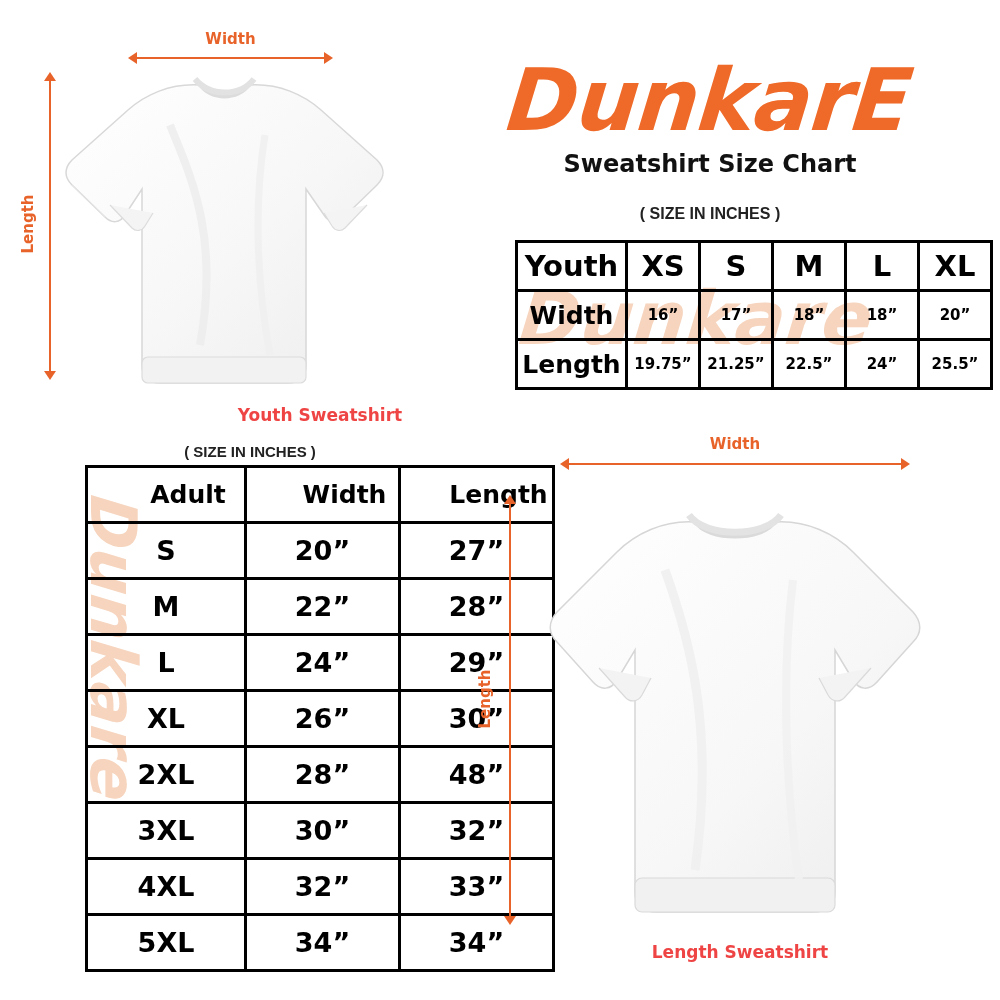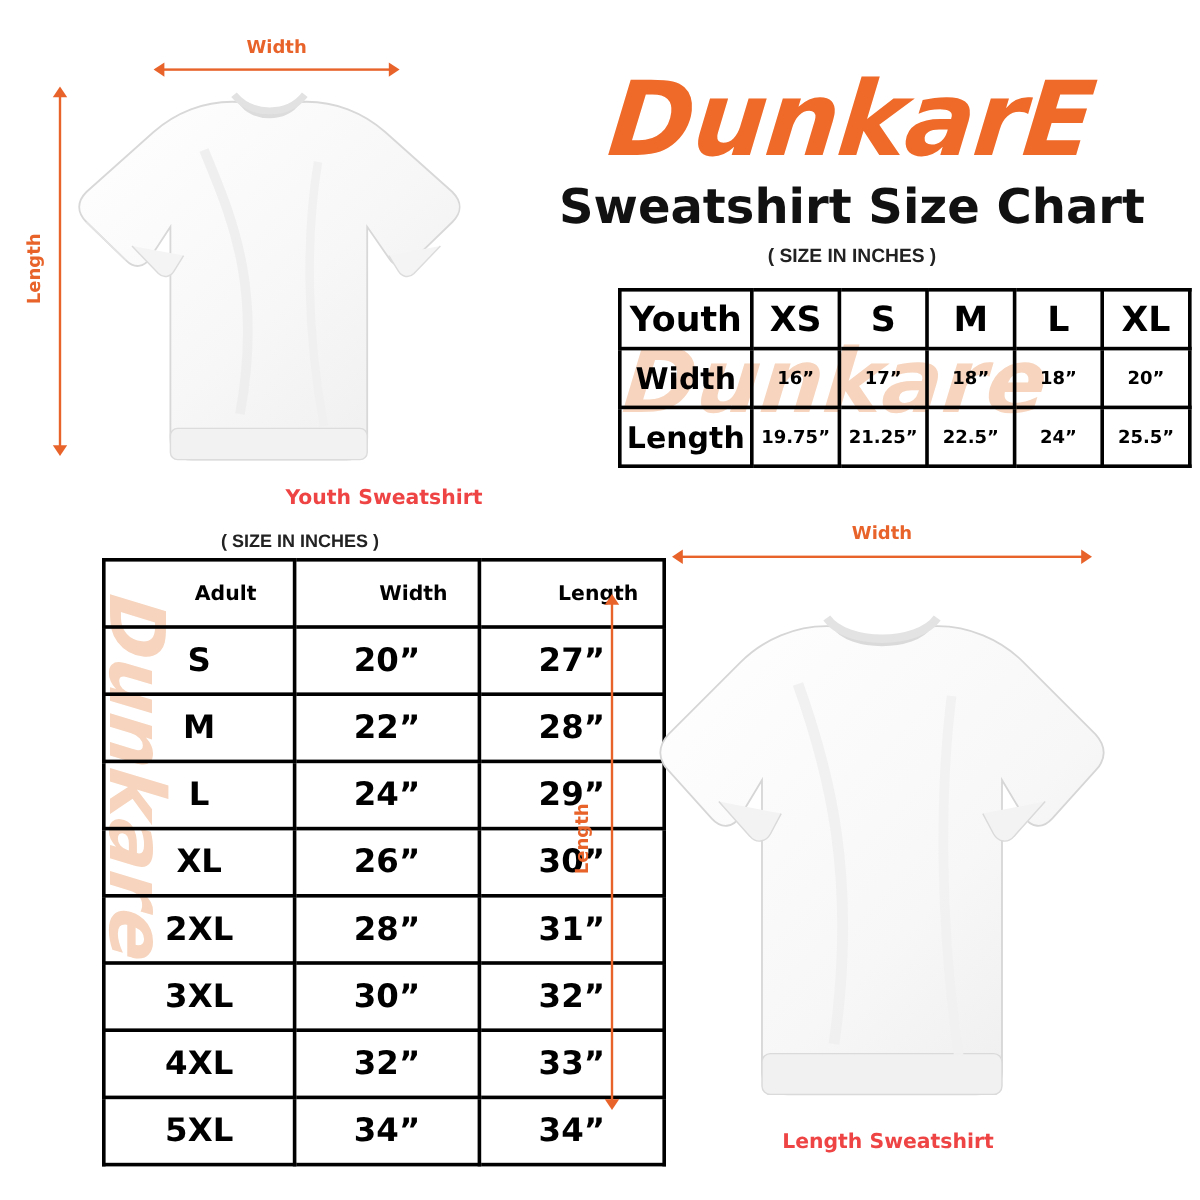--- a/index.html
+++ b/index.html
@@ -24,21 +24,21 @@
     font-style:italic;
     font-size:86px;
     color:#ef6a28;
     letter-spacing:-1px;
     transform:skewX(-6deg);
     line-height:1;
   }
   .chart-title{
     position:absolute;left:430px;top:150px;width:560px;
     text-align:center;
-    font-size:40px;font-weight:bold;color:#111;
+    font-size:24px;font-weight:bold;color:#111;
     font-family:"DejaVu Sans", sans-serif;
   }
   .size-note-top{
     position:absolute;left:430px;top:205px;width:560px;
     text-align:center;font-size:16px;font-weight:bold;color:#222;
   }
 
   
   table{border-collapse:collapse;}
   .tbl td{
@@ -54,21 +54,21 @@
   .youth-table td{height:44px;font-size:27px;}
   .youth-table td.lbl{width:105px;font-size:25px;}
   .youth-table td.val{width:68px;font-size:15px;}
   .youth-table tr.head td{font-size:29px;}
 
   
   .adult-table{position:absolute;left:85px;top:465px;}
   .adult-table td{height:51px;font-size:27px;}
   .adult-table td.lbl{width:110px;}
   .adult-table td.c{width:105px;}
-  .adult-table tr.head td{font-size:17px;padding-left:45px;}
+  .adult-table tr.head td{font-size:25px;padding-left:45px;}
   .size-note-mid{
     position:absolute;left:85px;top:443px;width:330px;
     text-align:center;font-size:15px;font-weight:bold;color:#222;
   }
 
   
   .wm{
     position:absolute;
     color:#f6d4bd;
     font-family:"DejaVu Sans", sans-serif;
@@ -224,21 +224,21 @@
       <td class="c">29”</td>
     </tr>
     <tr>
       <td class="lbl">XL</td>
       <td class="c">26”</td>
       <td class="c">30”</td>
     </tr>
     <tr>
       <td class="lbl">2XL</td>
       <td class="c">28”</td>
-      <td class="c">31”</td>
+      <td class="c">48”</td>
     </tr>
     <tr>
       <td class="lbl">3XL</td>
       <td class="c">30”</td>
       <td class="c">32”</td>
     </tr>
     <tr>
       <td class="lbl">4XL</td>
       <td class="c">32”</td>
       <td class="c">33”</td>

